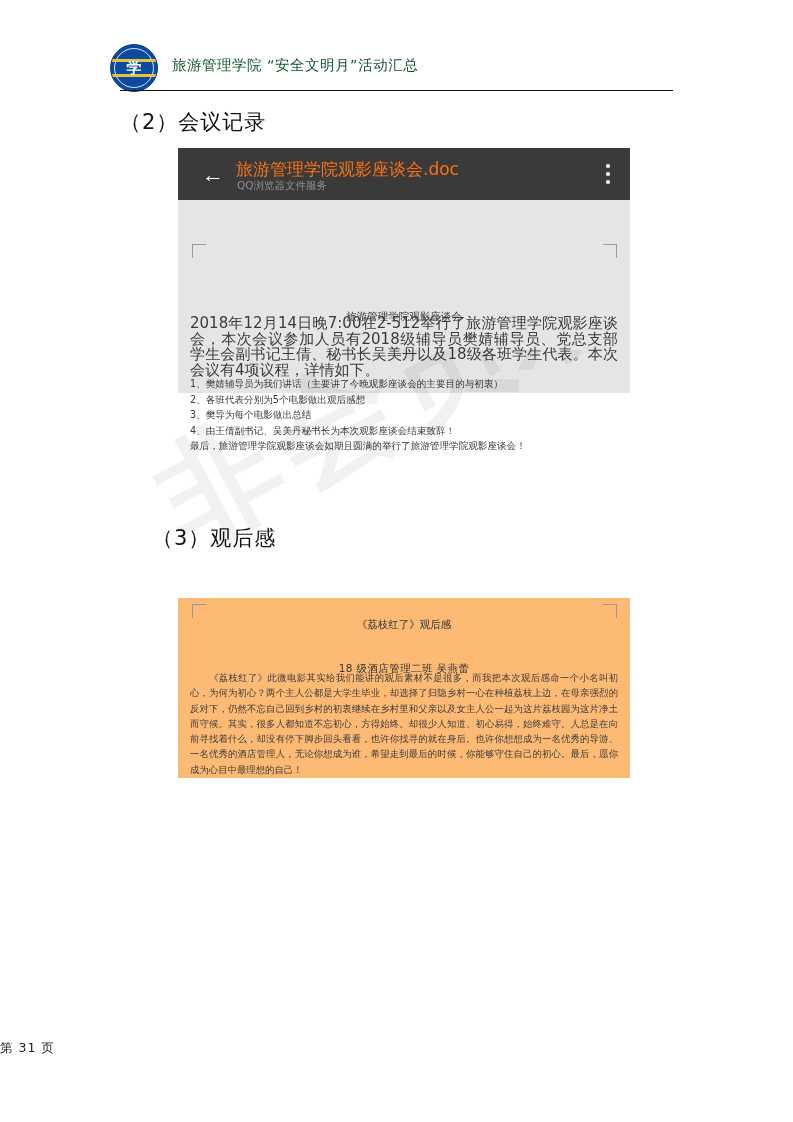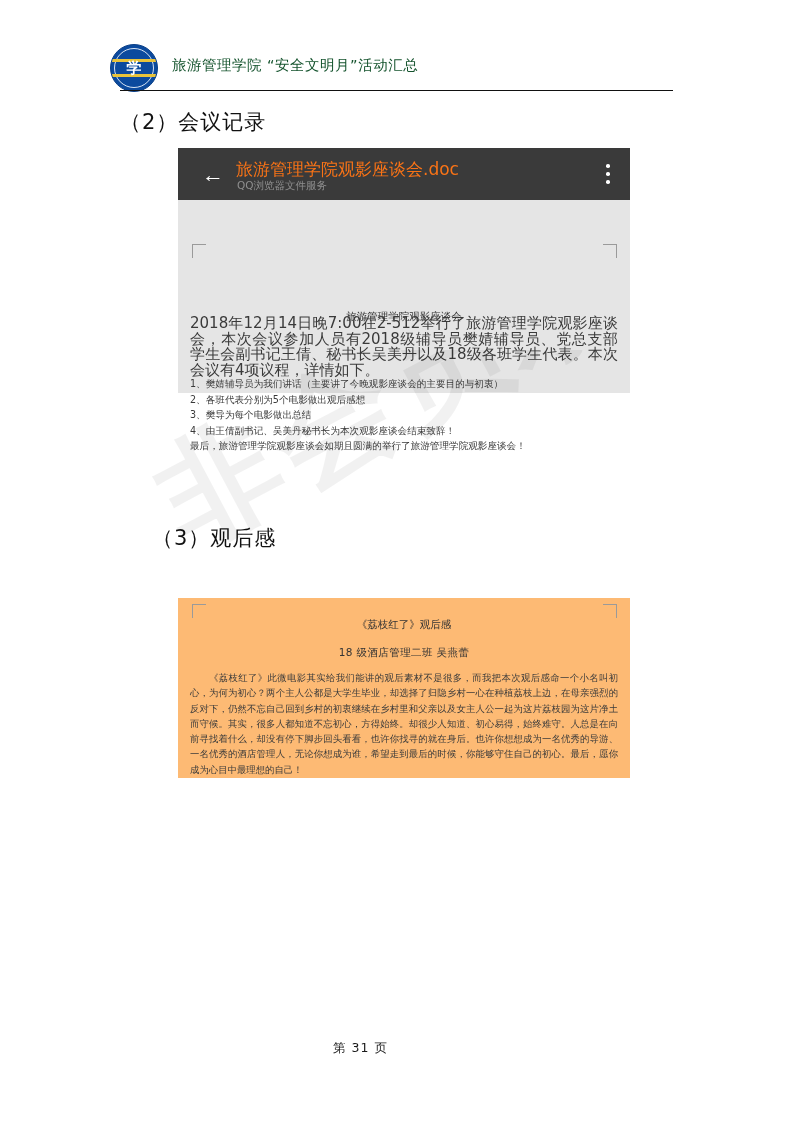--- a/index.html
+++ b/index.html
@@ -237,21 +237,21 @@
     top: 20px;
     width: 452px;
     text-align: center;
     font-size: 10.5px;
     color: #333;
     font-family: "DejaVu Sans", sans-serif;
   }
   .doc2-byline {
     position: absolute;
     left: 0;
-    top: 48px;
+    top: 64px;
     width: 452px;
     text-align: center;
     font-size: 10.5px;
     color: #333;
     font-family: "DejaVu Sans", sans-serif;
     letter-spacing: 0.4px;
   }
   .doc2-body {
     position: absolute;
     left: 12px;
@@ -289,21 +289,21 @@
     white-space: nowrap;
     letter-spacing: 6px;
   }
 
   
   .footer {
     position: absolute;
     left: 0;
     top: 1040px;
     width: 721px;
-    text-align: center;
+    text-align: left;
     font-size: 12.5px;
     color: #1a1a1a;
     font-family: "DejaVu Sans", sans-serif;
     letter-spacing: 1px;
   }
 </style>
 </head>
 <body>
 
 <div class="page">

